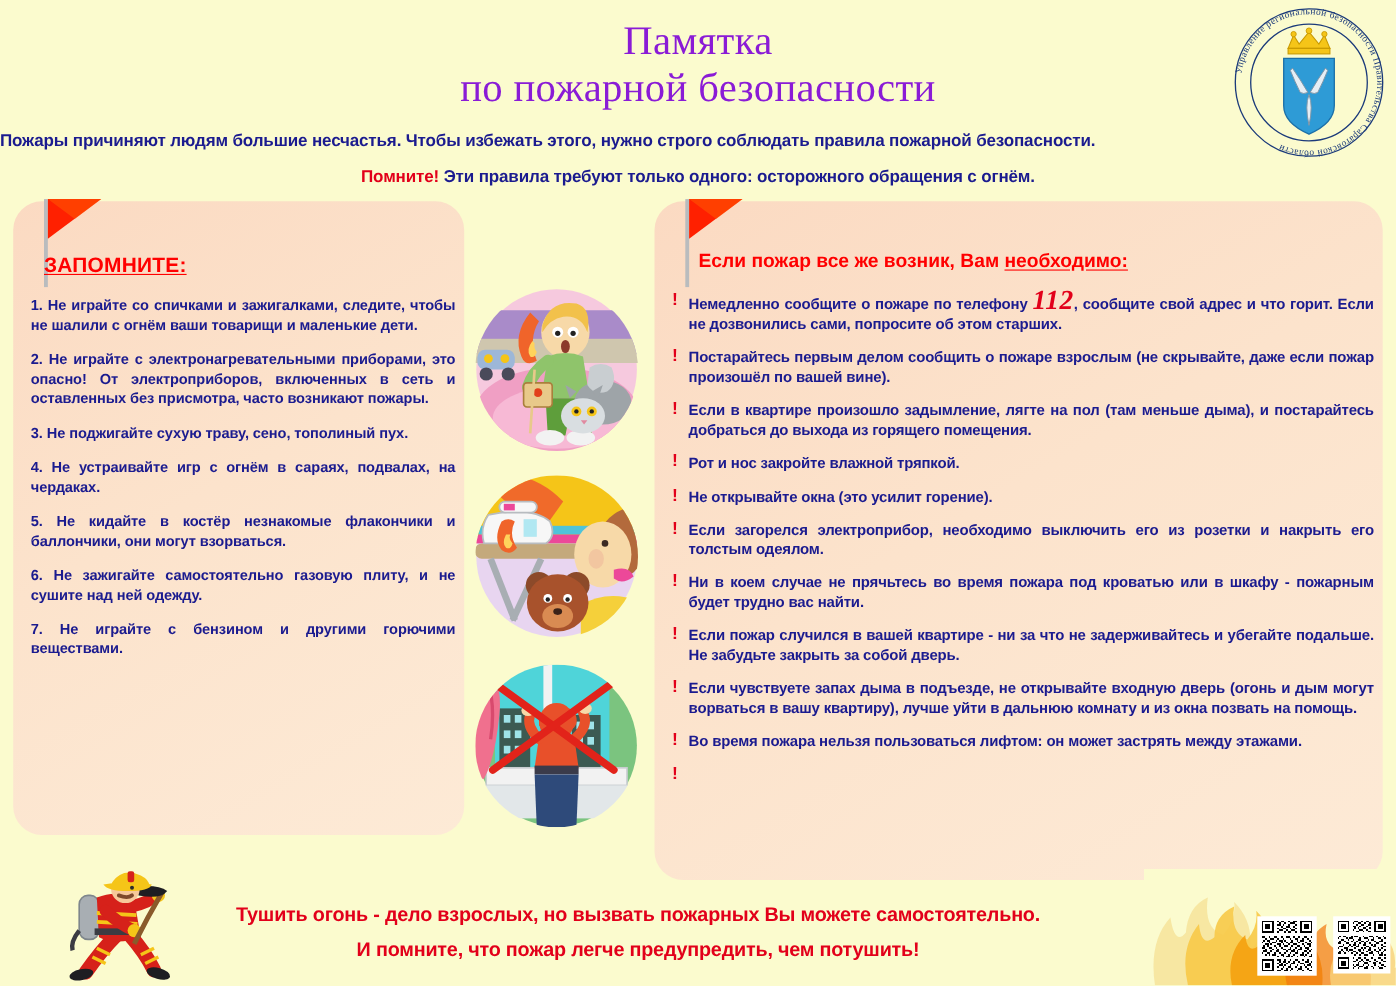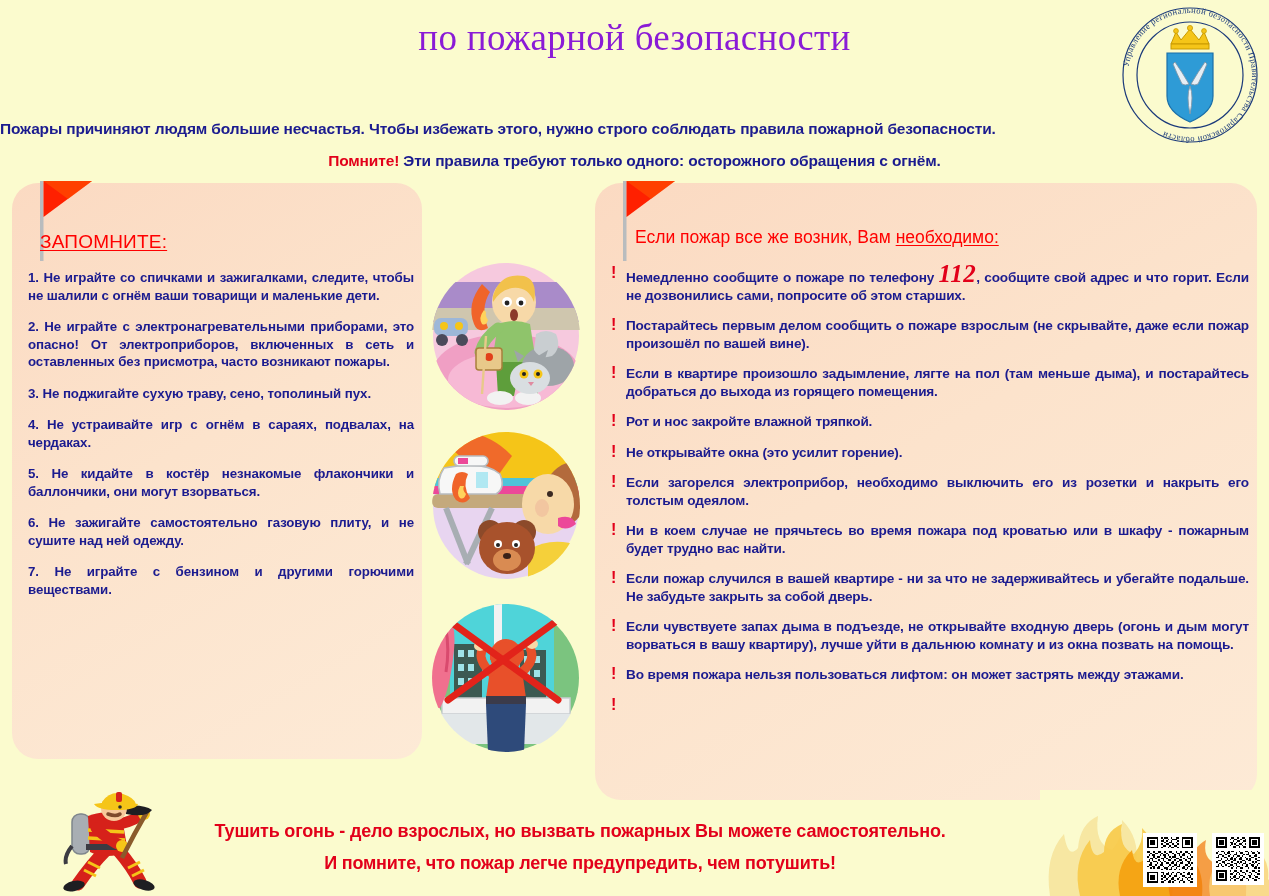--- a/index.html
+++ b/index.html
@@ -60,21 +60,21 @@
   }
   #card-left  { left: 12px;  top: 183px; width: 410px; height: 576px; }
   #card-right { left: 595px; top: 183px; width: 662px; height: 617px; }
 
   
   .flag { position: absolute; top: -4px; left: 22px; width: 64px; height: 84px; }
 
   .card-head {
     position: absolute;
     color: #FF0000;
-    font-weight: 400;
+    font-weight: 700;
     text-decoration: underline;
     text-underline-offset: 2px;
   }
   #head-left  { top: 48px; left: 28px; font-size: 19px; letter-spacing: .2px; }
   #head-right { top: 44px; left: 40px; font-size: 17.5px; text-decoration: none; }
   #head-right .u { text-decoration: underline; text-underline-offset: 2px; }
 
   
   #left-list {
     position: absolute; top: 86px; left: 16px; width: 386px;
@@ -143,20 +143,21 @@
   #qr-1 { left: 1143px; top: 833px; width: 54px; height: 54px; }
   #qr-2 { left: 1212px; top: 833px; width: 52px; height: 52px; }
   .qr svg { display: block; width: 100%; height: 100%; }
 </style>
 </head>
 <body>
 
 <div id="poster">
 
   <div class="title-block">
+    <div class="title-line">Памятка</div>
     <div class="title-line">по пожарной безопасности</div>
   </div>
 
   <div class="intro">Пожары причиняют людям большие несчастья. Чтобы избежать этого, нужно строго соблюдать правила пожарной безопасности.</div>
   <div class="intro-2">
     <span class="strong-red">Помните!</span><span> Эти правила требуют только одного: осторожного обращения с огнём.</span>
   </div>
 
   <div class="emblem">
     <svg viewBox="0 0 142 142" width="142" height="142" aria-hidden="true">

